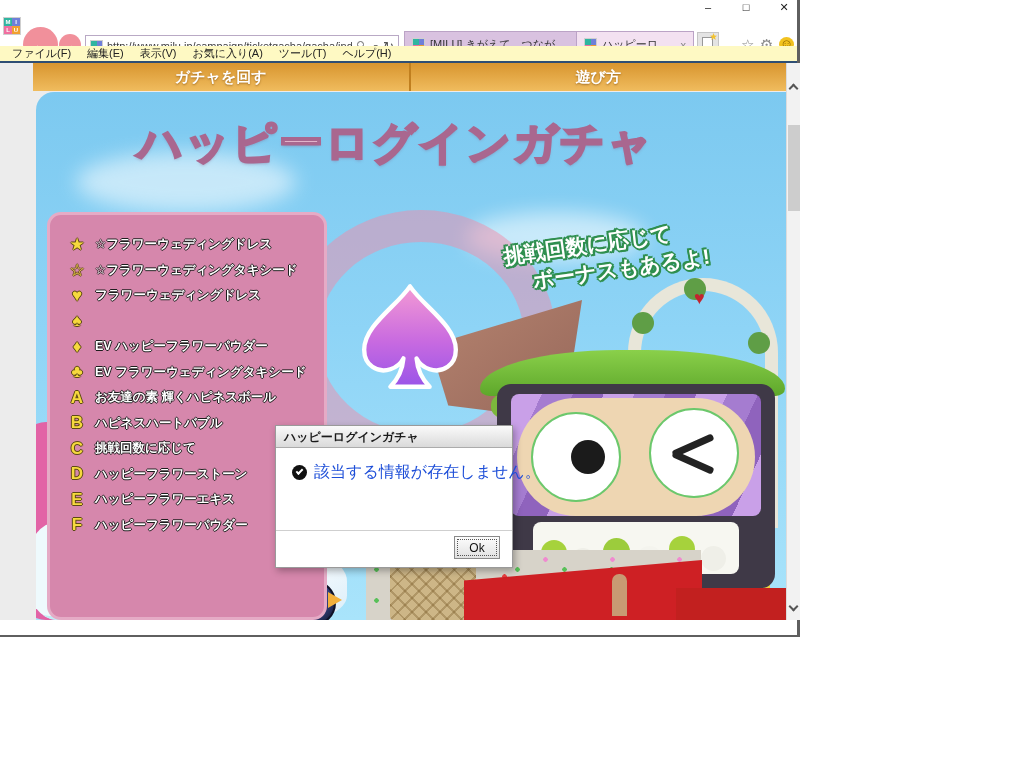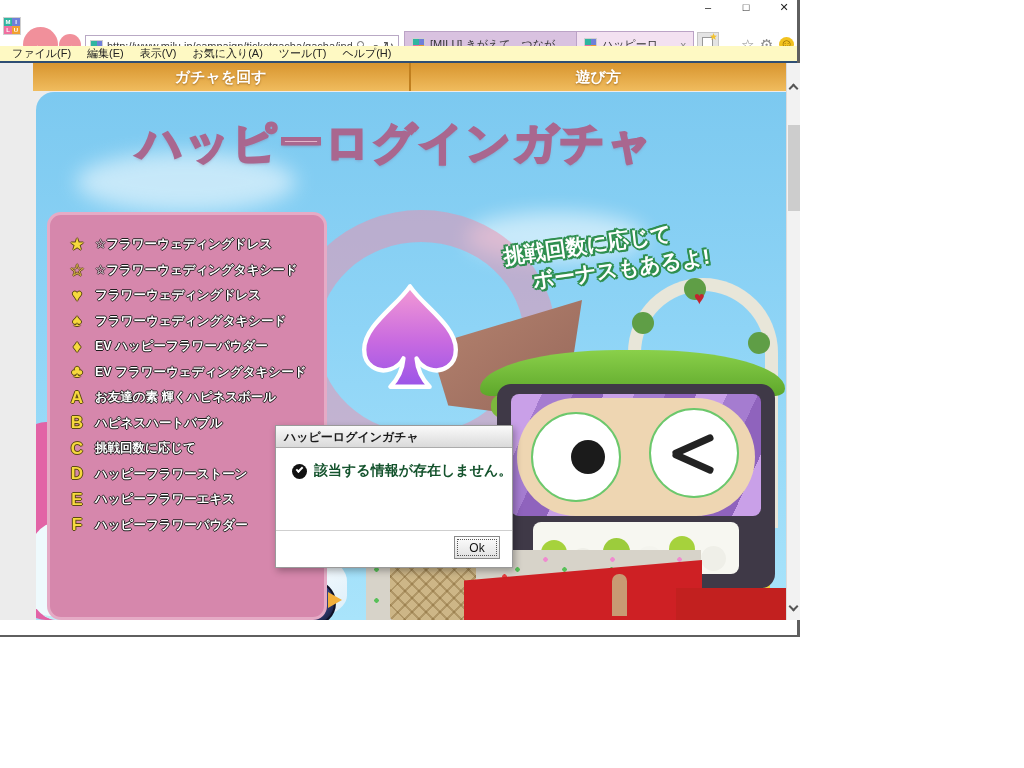--- a/index.html
+++ b/index.html
@@ -145,21 +145,21 @@
   #flower-blob { position:absolute; left:-10px; top:430px; width:70px; height:98px; background:#eefafd; border-radius:45%; box-shadow:inset -8px -4px 0 #bfeef5; }
 
   
   #dialog { position:absolute; left:275px; top:362px; width:238px; height:143px; background:#fff;
         border:1px solid #9a9a9a; box-shadow:2px 3px 7px rgba(0,0,0,.3); z-index:60; }
   #dialog-title { height:22px; background:linear-gradient(#fafafa,#dadada); border-bottom:1px solid #ababab;
         font-size:12px; font-weight:bold; color:#1a1a1a; line-height:22px; padding-left:8px; }
   #dialog-msg-row { position:absolute; left:16px; top:36px; display:flex; align-items:center; gap:7px; }
   #check-badge { width:15px; height:15px; border-radius:50%; background:#111; position:relative; flex:0 0 auto; }
   #check-badge i { position:absolute; left:3.5px; top:3.5px; width:7px; height:4px; border-left:2px solid #fff; border-bottom:2px solid #fff; transform:rotate(-45deg); }
-  #dialog-msg { font-size:14px; color:#14532d; white-space:nowrap;font-weight:bold; }
+  #dialog-msg { font-size:16px; color:#1d4ed8; white-space:nowrap; }
   #dialog-sep { position:absolute; left:0; right:0; bottom:36px; border-top:1px solid #cfcfcf; }
   #ok-btn { position:absolute; right:12px; bottom:8px; width:46px; height:23px; font-size:12px; color:#111;
         background:linear-gradient(#fdfdfd,#e1e1e1); border:1px solid #8a8a8a; outline:1px dotted #555; outline-offset:-4px; }
 
   
   #scrollbar { position:absolute; left:786px; top:0; width:14px; height:557px; background:#f2f2f2; border-left:1px solid #dcdcdc; }
   .sb-arrow { position:absolute; left:3px; width:7px; height:7px; border-top:2px solid #555; border-right:2px solid #555; }
   #sb-up { top:22px; transform:rotate(-45deg); }
   #sb-down { bottom:10px; transform:rotate(135deg); }
   #sb-thumb { position:absolute; left:1px; top:62px; width:12px; height:86px; background:#cdcdcd; }
@@ -335,21 +335,20 @@
         <div class="prize-row">
           <span class="prize-icon">☆</span>
           <span class="prize-label">☆フラワーウェディングタキシード</span>
         </div>
         <div class="prize-row">
           <span class="prize-icon">♥</span>
           <span class="prize-label">フラワーウェディングドレス</span>
         </div>
         <div class="prize-row">
           <span class="prize-icon">♠</span>
-          <span class="prize-label">フラワーウェディングタキシード</span>
         </div>
         <div class="prize-row">
           <span class="prize-icon">♦</span>
           <span class="prize-label">EV ハッピーフラワーパウダー</span>
         </div>
         <div class="prize-row">
           <span class="prize-icon">♣</span>
           <span class="prize-label">EV フラワーウェディングタキシード</span>
         </div>
         <div class="prize-row">

